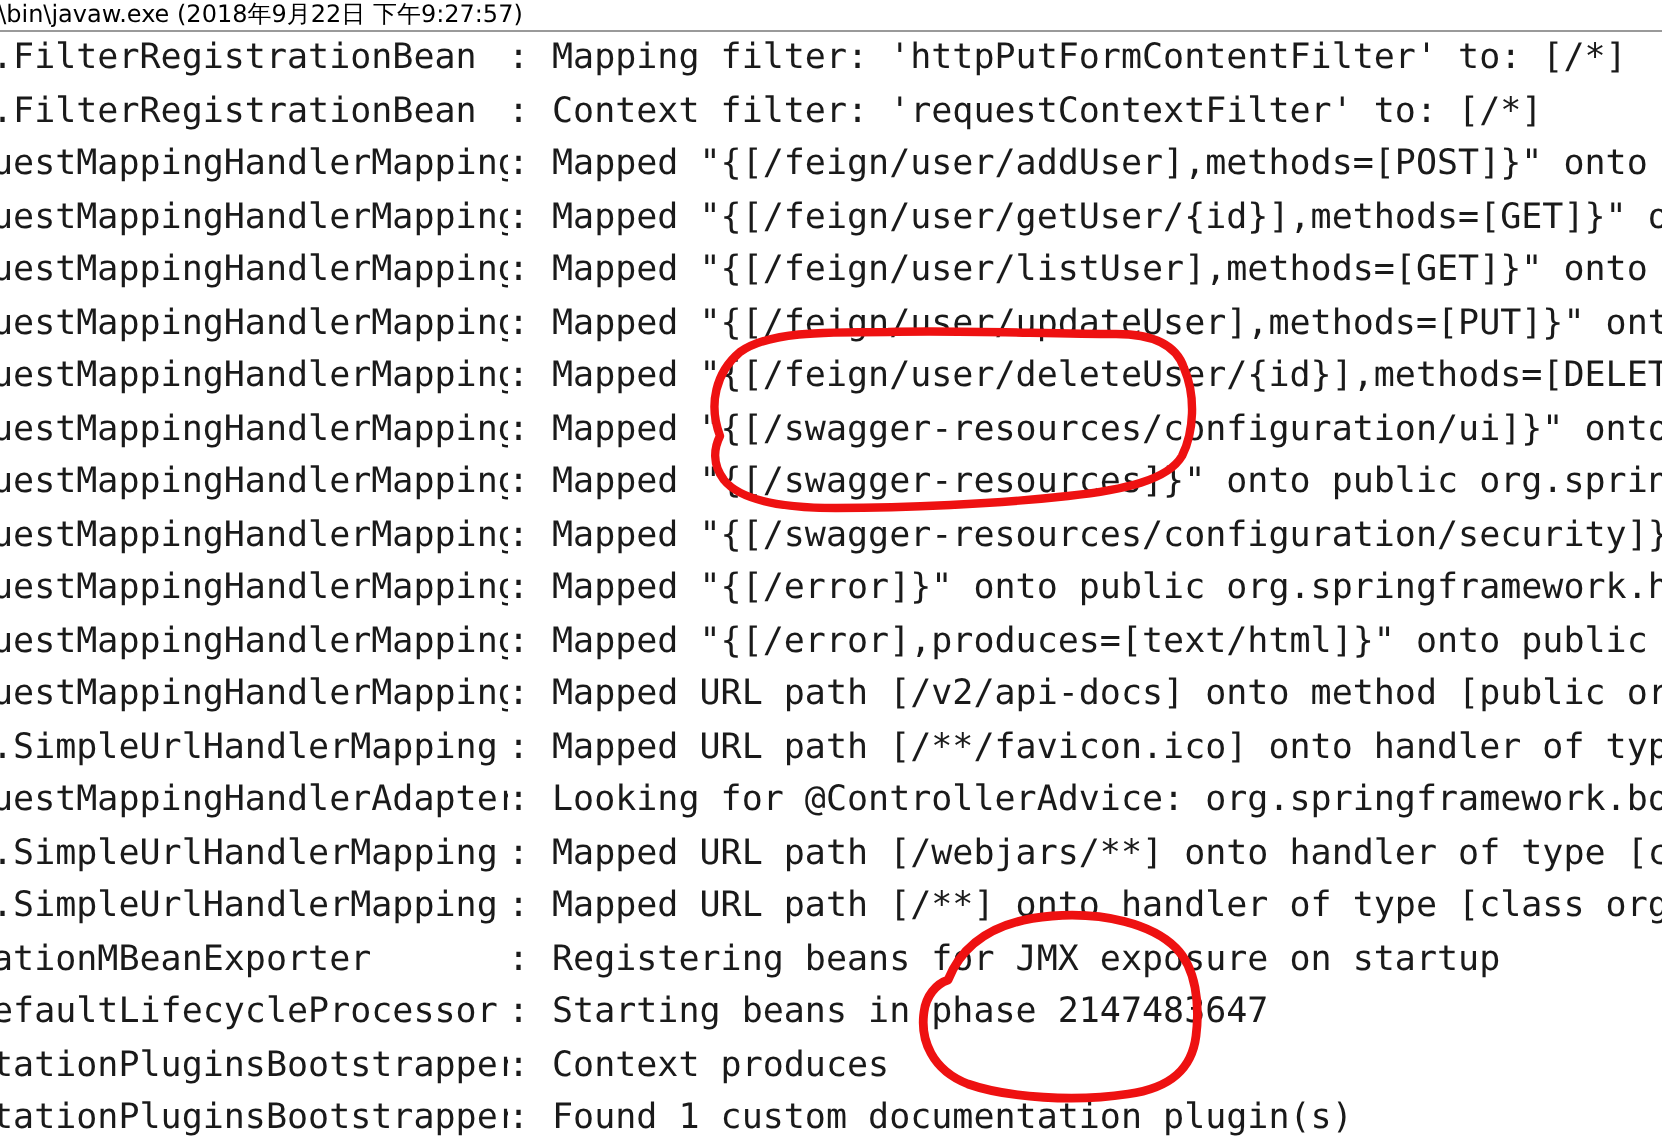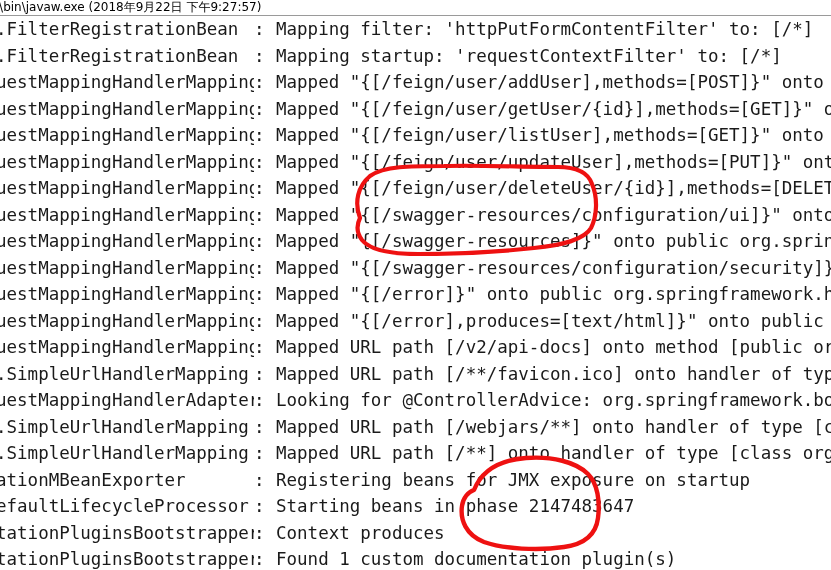--- a/index.html
+++ b/index.html
@@ -97,21 +97,21 @@
 
 <div id="app" style="background: rgb(255, 255, 255);">
 
   <div id="titlebar" style="border-bottom-color: rgb(154, 154, 154);">
     <span id="titlebar-text">3.0\bin\javaw.exe (2018年9月22日 下午9:27:57)</span>
   </div>
 
   <div id="console" style="background: rgb(255, 255, 255);">
 
   <div class="log-line" style="color: rgb(26, 26, 26);"><span class="logger">.FilterRegistrationBean</span><span class="sep">:</span><span class="msg">Mapping filter: 'httpPutFormContentFilter' to: [/*]</span></div>
-      <div class="log-line" style="color: rgb(26, 26, 26);"><span class="logger">.FilterRegistrationBean</span><span class="sep">:</span><span class="msg">Mapping startup: 'requestContextFilter' to: [/*]</span></div>
+      <div class="log-line" style="color: rgb(26, 26, 26);"><span class="logger">.FilterRegistrationBean</span><span class="sep">:</span><span class="msg">Context filter: 'requestContextFilter' to: [/*]</span></div>
       <div class="log-line" style="color: rgb(26, 26, 26);"><span class="logger">uestMappingHandlerMapping</span><span class="sep">:</span><span class="msg">Mapped "{[/feign/user/addUser],methods=[POST]}" onto pu</span></div>
       <div class="log-line" style="color: rgb(26, 26, 26);"><span class="logger">uestMappingHandlerMapping</span><span class="sep">:</span><span class="msg">Mapped "{[/feign/user/getUser/{id}],methods=[GET]}" ont</span></div>
       <div class="log-line" style="color: rgb(26, 26, 26);"><span class="logger">uestMappingHandlerMapping</span><span class="sep">:</span><span class="msg">Mapped "{[/feign/user/listUser],methods=[GET]}" onto pu</span></div>
       <div class="log-line" style="color: rgb(26, 26, 26);"><span class="logger">uestMappingHandlerMapping</span><span class="sep">:</span><span class="msg">Mapped "{[/feign/user/updateUser],methods=[PUT]}" onto </span></div>
       <div class="log-line" style="color: rgb(26, 26, 26);"><span class="logger">uestMappingHandlerMapping</span><span class="sep">:</span><span class="msg">Mapped "{[/feign/user/deleteUser/{id}],methods=[DELETE]</span></div>
       <div class="log-line" style="color: rgb(26, 26, 26);"><span class="logger">uestMappingHandlerMapping</span><span class="sep">:</span><span class="msg">Mapped "{[/swagger-resources/configuration/ui]}" onto p</span></div>
       <div class="log-line" style="color: rgb(26, 26, 26);"><span class="logger">uestMappingHandlerMapping</span><span class="sep">:</span><span class="msg">Mapped "{[/swagger-resources]}" onto public org.springf</span></div>
       <div class="log-line" style="color: rgb(26, 26, 26);"><span class="logger">uestMappingHandlerMapping</span><span class="sep">:</span><span class="msg">Mapped "{[/swagger-resources/configuration/security]}" </span></div>
       <div class="log-line" style="color: rgb(26, 26, 26);"><span class="logger">uestMappingHandlerMapping</span><span class="sep">:</span><span class="msg">Mapped "{[/error]}" onto public org.springframework.htt</span></div>
       <div class="log-line" style="color: rgb(26, 26, 26);"><span class="logger">uestMappingHandlerMapping</span><span class="sep">:</span><span class="msg">Mapped "{[/error],produces=[text/html]}" onto public or</span></div>

